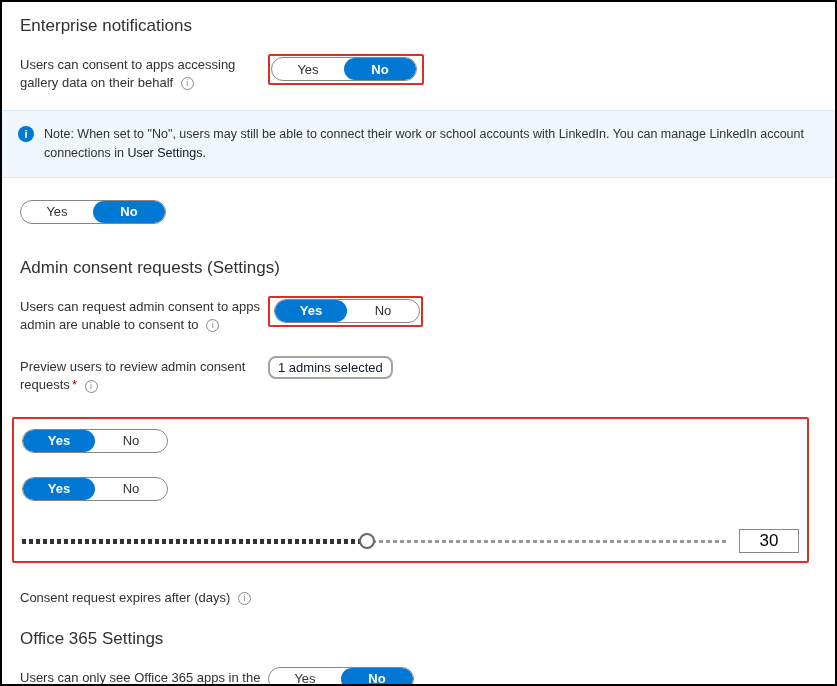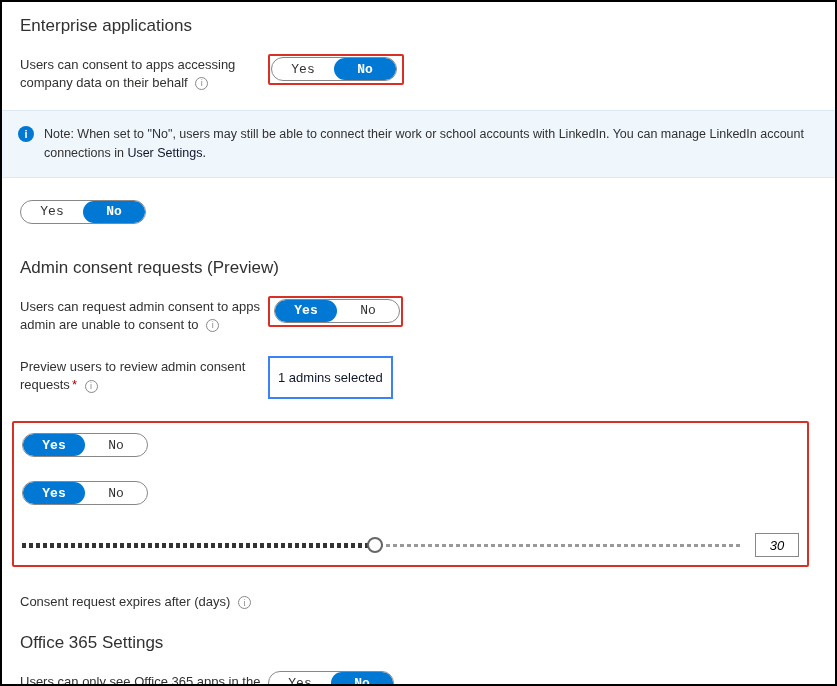--- a/index.html
+++ b/index.html
@@ -54,30 +54,30 @@
     
     .pill {
       display: inline-flex;
       border: 1px solid #8a8886;
       border-radius: 24px;
       overflow: hidden;
       height: 24px;
       background: #fff;
     }
     .pill-opt {
-      width: 62px;
+      width: 72px;
       display: flex;
       align-items: center;
       justify-content: center;
       font-size: 13px;
       cursor: pointer;
       color: #323130;
       background: transparent;
       border: none;
-      font-family: Liberation Mono, monospace;
+      font-family: Liberation Sans, sans-serif;
     }
     .pill-opt.active {
       background: #0078d4;
       color: #fff;
       font-weight: 600;
       border-radius: 24px;
     }
     
     .callout {
       background: #eff6fc;
@@ -113,23 +113,23 @@
       border-radius: 2px;
       display: inline-flex;
     }
     .hl-left {
       border: 2px solid #d93025;
       padding: 1px 1px 2px 4px;
       border-radius: 2px;
       display: inline-flex;
     }
     .hl-text {
-      border: 2px solid #3b82f6;
-      padding: 12px 8px;
-      border-radius: 0;
+      border: 2px solid #a3a3a3;
+      padding: 2px 8px;
+      border-radius: 8px;
       display: inline-block;
     }
     .big-hl {
       border: 2px solid #d93025;
       border-radius: 2px;
       padding: 10px 8px 8px 8px;
       margin-left: -8px;
     }
     
     .slider-wrap {
@@ -166,38 +166,37 @@
       left: 49%;
       width: 16px;
       height: 16px;
       background: #fff;
       border: 2px solid #666;
       border-radius: 50%;
       transform: translateX(-50%);
       cursor: grab;
     }
     .slider-val {
-      width: 44px;
+      width: 60px;
       height: 24px;
       border: 1px solid #8a8886;
       text-align: center;
       font-family: inherit;
-      font-size: 13px;
-      font-style: italic;
+      font-size: 17px;
     }
     .admin-block .row { margin-bottom: 22px; }
   </style>
 </head>
 <body>
 
-<div class="section-title">Enterprise applications</div>
-
-<div class="row">
-  <div class="row-label">
-    <span>Users can consent to apps accessing company data on their behalf</span>
+<div class="section-title">Enterprise notifications</div>
+
+<div class="row">
+  <div class="row-label">
+    <span>Users can consent to apps accessing gallery data on their behalf</span>
     <span class="info-icon">i</span>
   </div>
   <div class="row-control">
     <span class="hl">
       <span class="pill">
         <button class="pill-opt">Yes</button>
         <button class="pill-opt active">No</button>
       </span>
     </span>
   </div>
@@ -213,21 +212,21 @@
 
 <div class="row">
   <div class="row-control">
     <span class="pill">
       <button class="pill-opt">Yes</button>
       <button class="pill-opt active">No</button>
     </span>
   </div>
 </div>
 
-<div class="section-title mt">Admin consent requests (Preview)</div>
+<div class="section-title mt">Admin consent requests (Settings)</div>
 
 <div class="admin-block">
 
 <div class="row">
   <div class="row-label">
     <span>Users can request admin consent to apps admin are unable to consent to</span>
     <span class="info-icon">i</span>
   </div>
   <div class="row-control">
     <span class="hl-left">

